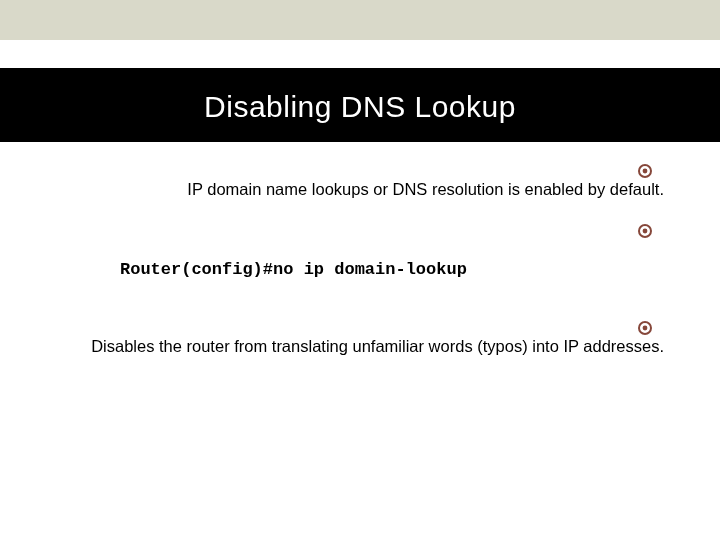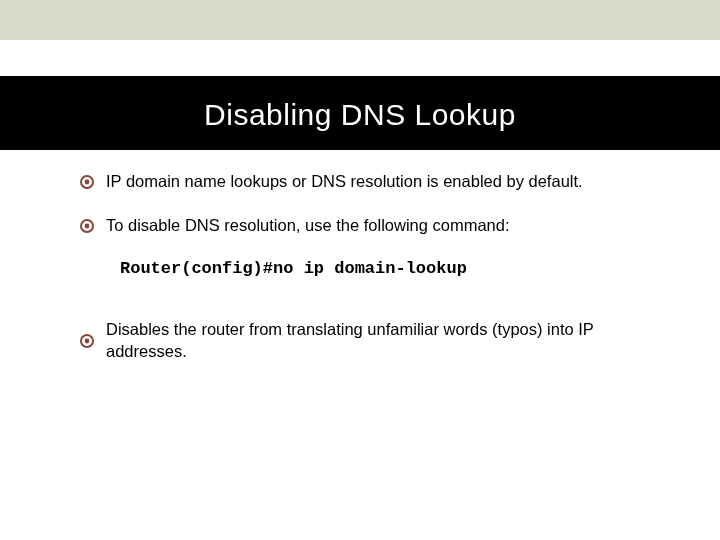--- a/index.html
+++ b/index.html
@@ -12,37 +12,38 @@
   }
   .top-band {
     width: 100%;
     height: 40px;
     background: #d9d9c9;
   }
   .title-band {
     width: 100%;
     background: #000000;
     padding: 22px 0 18px 0;
-    margin-top: 36px;
+    margin-top: 28px;
   }
   .title-text {
     color: #ffffff;
     font-size: 30px;
     font-weight: 400;
     text-align: center;
     letter-spacing: 0.5px;
   }
   .content {
     padding: 20px 56px 0 80px;
   }
   .bullet-row {
     display: flex;
-    align-items: center;
+    align-items: flex-end;
     margin-bottom: 22px;
     line-height: 1.35;
+    flex-direction: column;
   }
   .bullet-icon {
     flex: 0 0 auto;
     width: 14px;
     height: 14px;
     margin-right: 12px;
     margin-top: 2px;
   }
   .bullet-icon svg { display: block; }
   .bullet-text {
@@ -79,21 +80,20 @@
     <span class="bullet-text">IP domain name lookups or DNS resolution is enabled by default.</span>
   </div>
 
   <div class="bullet-row">
     <span class="bullet-icon">
       <svg width="14" height="14" viewBox="0 0 14 14">
         <circle cx="7" cy="7" r="6" fill="none" stroke="#86473a" stroke-width="2"></circle>
         <circle cx="7" cy="7" r="2.4" fill="#86473a"></circle>
       </svg>
     </span>
-    <span class="bullet-text">To disable DNS resolution, use the following command:</span>
   </div>
 
   <div class="command-block">Router(config)#no ip domain-lookup</div>
 
   <div class="bullet-row">
     <span class="bullet-icon">
       <svg width="14" height="14" viewBox="0 0 14 14">
         <circle cx="7" cy="7" r="6" fill="none" stroke="#86473a" stroke-width="2"></circle>
         <circle cx="7" cy="7" r="2.4" fill="#86473a"></circle>
       </svg>

